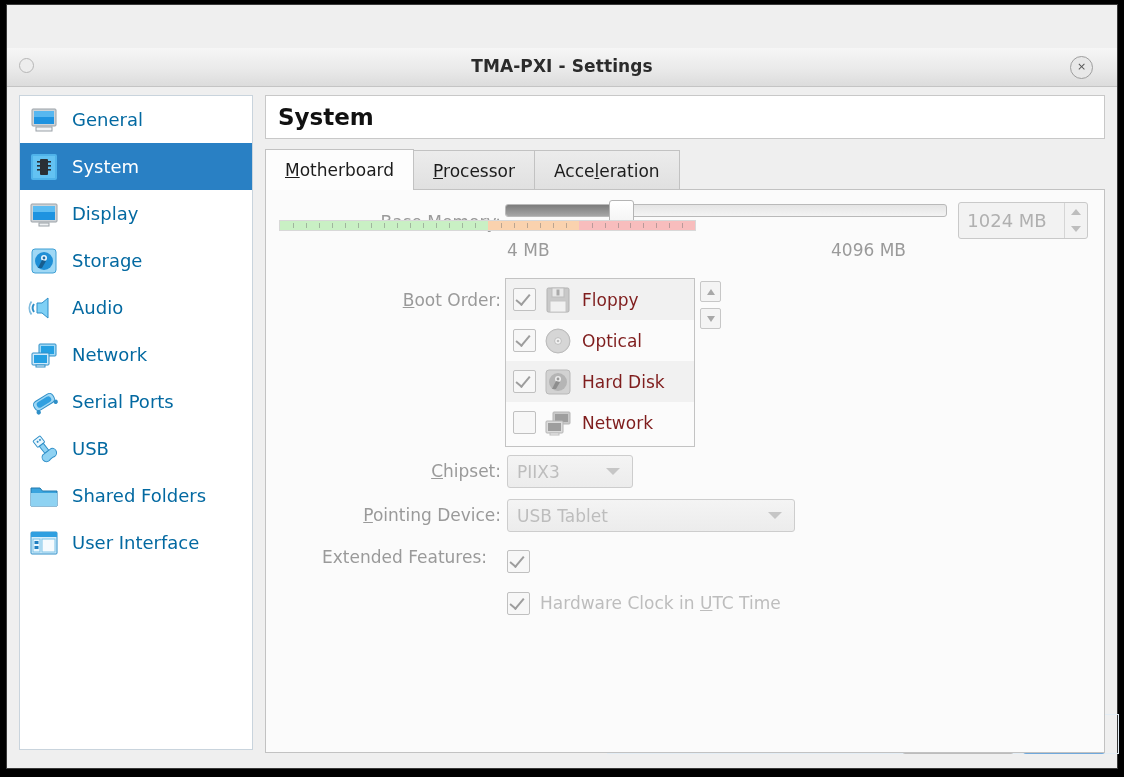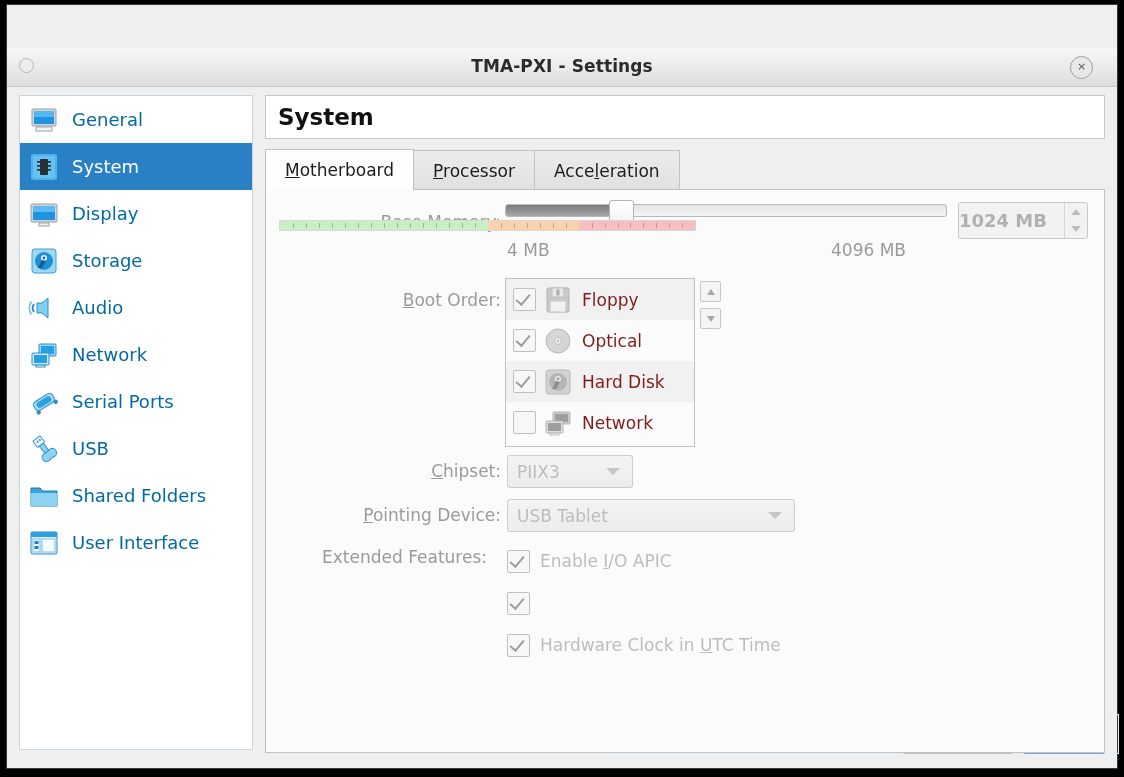--- a/index.html
+++ b/index.html
@@ -122,21 +122,21 @@
     position:absolute;top:2px;bottom:2px;width:1px;background:rgba(110,110,110,.45);
   }
   .mem-min{position:absolute;left:241px;top:40px;font-size:17px;color:#9a9a9a;}
   .mem-max{position:absolute;left:565px;top:40px;font-size:17px;color:#9a9a9a;}
   .spinbox{
     position:absolute;left:692px;top:2px;width:130px;height:37px;
     border:1px solid #c9c9c9;border-radius:3px;background:#f2f2f2;
     box-sizing:border-box;display:flex;align-items:center;
   }
   .spinbox .val{
-    flex:1;text-align:left;padding-right:9px;font-size:18px;color:#b0b0b0;font-weight:bold;
+    flex:1;text-align:center;padding-right:9px;font-size:18px;color:#b0b0b0;
   }
   .spin-btns{
     width:22px;height:100%;border-left:1px solid #d5d5d5;
     display:flex;flex-direction:column;
   }
   .spin-btns div{flex:1;position:relative;}
   .spin-btns i{
     position:absolute;left:50%;top:50%;transform:translate(-50%,-50%);
     width:0;height:0;border-left:5px solid transparent;border-right:5px solid transparent;
   }
@@ -499,24 +499,20 @@
             <div class="cv">USB Tablet</div>
             <div class="arw"></div>
           </div>
         </div>
 
         <div class="row" id="row-ext">
           <div class="flabel lbl-ext">Extended Features:</div>
           <div class="extlist" id="extlist">
               <div class="extrow">
                 <span class="chk on"></span>
-                <span class="elbl">Enable <u>I</u>/O APIC</span>
-              </div>
-              <div class="extrow">
-                <span class="chk on"></span>
               </div>
               <div class="extrow">
                 <span class="chk on"></span>
                 <span class="elbl">Hardware Clock in <u>U</u>TC Time</span>
               </div>
             </div>
         </div>
 
       </div>
     </div>

